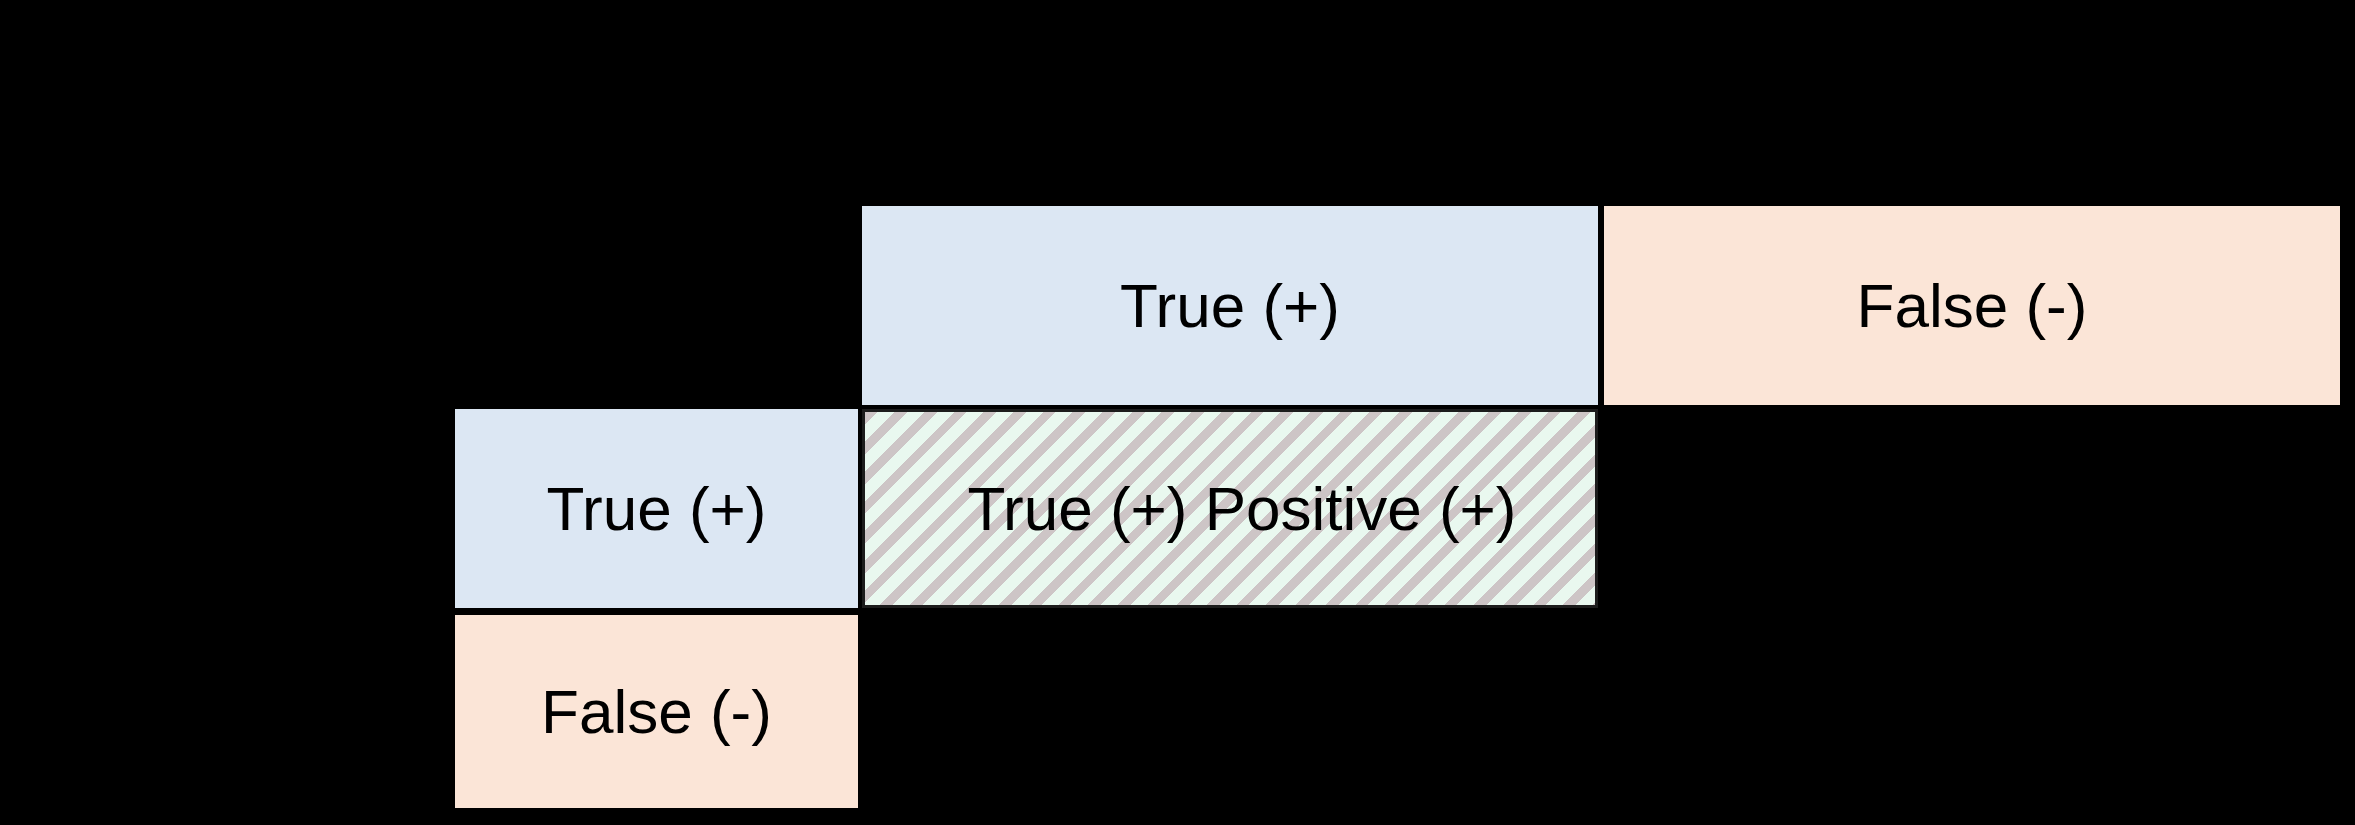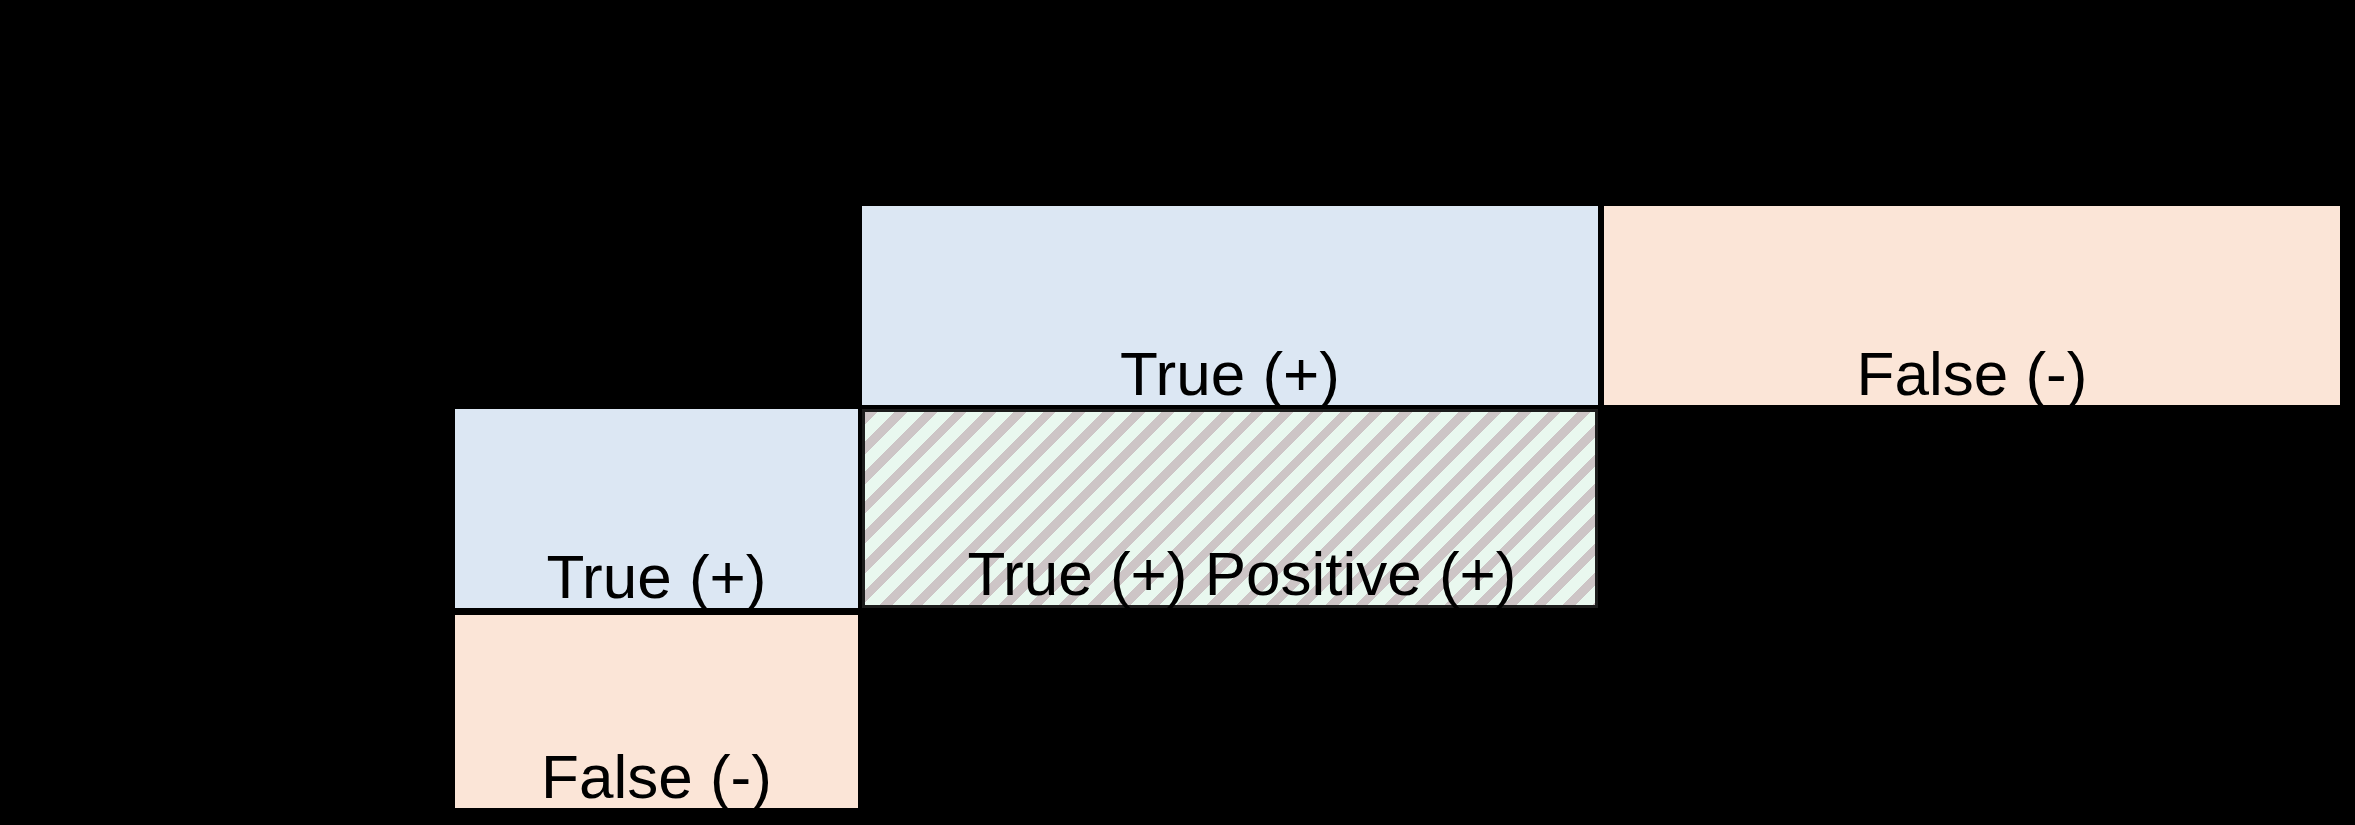--- a/index.html
+++ b/index.html
@@ -12,21 +12,21 @@
     width: 2355px;
     height: 825px;
     background: #000;
     overflow: hidden;
     font-family: "Liberation Sans", sans-serif;
   }
   .box {
     position: absolute;
     box-sizing: border-box;
     display: flex;
-    align-items: flex-end;
+    align-items: center;
     justify-content: center;
     color: #000;
     font-size: 62px;
     font-weight: 400;
     line-height: 1;
     white-space: nowrap;
   }
   
   .colhead-true   { left: 862px;  top: 206px; width: 736px; height: 199px; }
   .colhead-false  { left: 1604px; top: 206px; width: 736px; height: 199px; }

